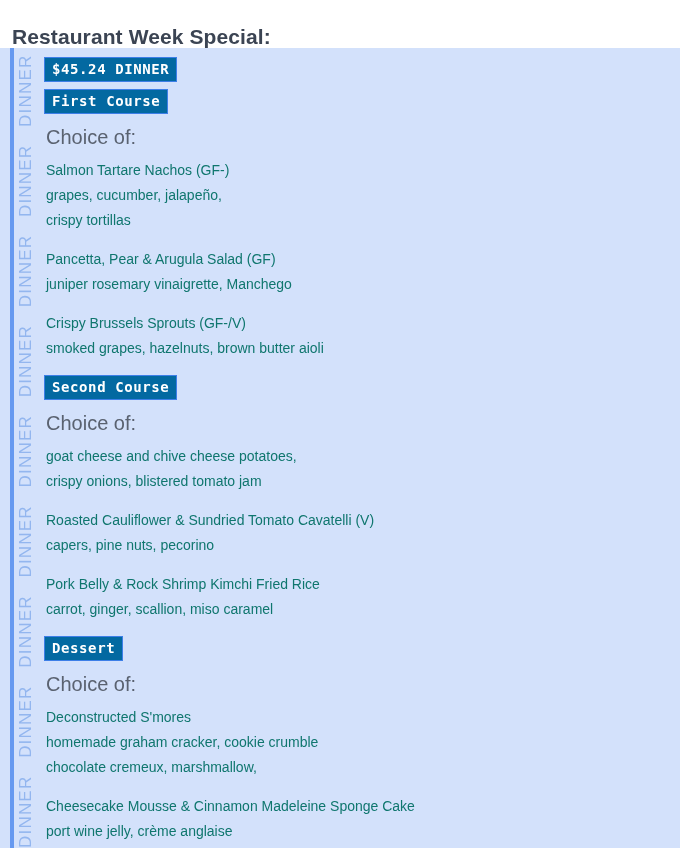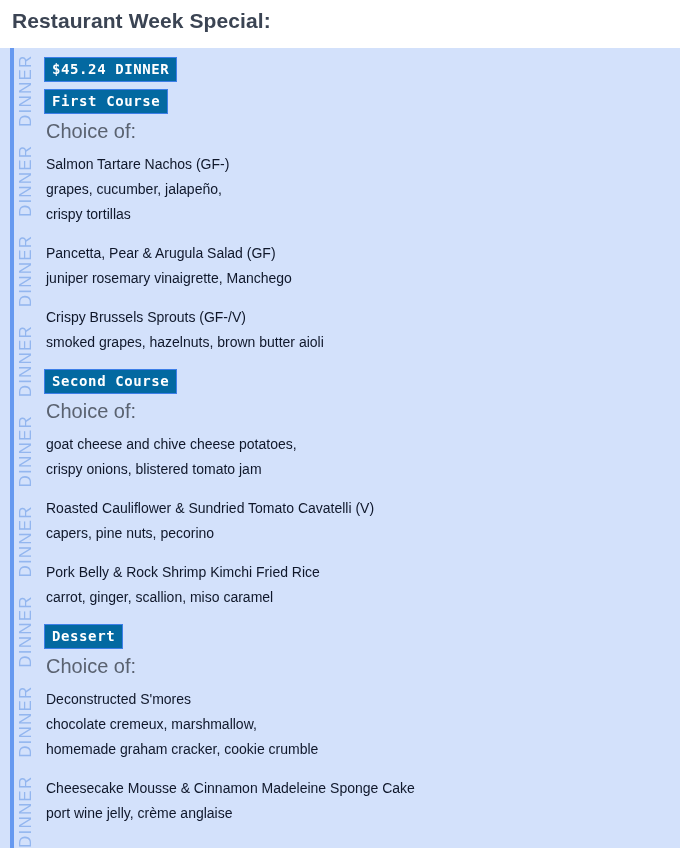--- a/index.html
+++ b/index.html
@@ -15,21 +15,21 @@
     -webkit-font-smoothing: antialiased;
   }
 
   #page-title {
     font-family: "Liberation Sans", sans-serif;
     font-size: 21px;
     font-weight: bold;
     color: #3b4453;
     letter-spacing: 0.1px;
     margin: 0;
-    padding: 8px 0 0 12px;
+    padding: 24px 0 0 12px;
     line-height: 26px;
   }
 
   
   #menu-panel {
     position: absolute;
     left: 0;
     top: 48px;
     width: 680px;
     height: 800px;
@@ -89,37 +89,37 @@
     border: 1px solid #3d7fe8;
     font-family: "DejaVu Sans Mono", "Liberation Mono", monospace;
     font-weight: bold;
     font-size: 14px;
     letter-spacing: 0.6px;
     padding: 3px 7px 4px 7px;
     line-height: 16px;
     white-space: nowrap;
   }
   .badge-price { margin: 0 0 7px 0; }
-  .badge-course { margin: 0 0 5px 0; }
+  .badge-course { margin: 0 0 11px 0; }
 
   .choice-of {
     font-family: "Liberation Sans", sans-serif;
     font-size: 20px;
     color: #5a6270;
     line-height: 25px;
     margin: 0 0 8px 2px;
   }
 
   .dish {
     margin: 0 0 14px 2px;
   }
   .dish-line {
     font-family: "Liberation Sans", sans-serif;
     font-size: 14px;
-    color: #0f172a;
+    color: #0f766e;
     line-height: 25px;
   }
 
   .course-block { margin-bottom: 4px; }
   .course-block.second-course { margin-top: 2px; }
   .course-block.dessert-course { margin-top: 2px; }
 </style>
 </head>
 <body>
 
@@ -152,22 +152,22 @@
             <div class="dish-line">crispy onions, blistered tomato jam</div>
           </div><div class="dish">
             <div class="dish-line">Roasted Cauliflower &amp; Sundried Tomato Cavatelli (V)</div>
             <div class="dish-line">capers, pine nuts, pecorino</div>
           </div><div class="dish">
             <div class="dish-line">Pork Belly &amp; Rock Shrimp Kimchi Fried Rice</div>
             <div class="dish-line">carrot, ginger, scallion, miso caramel</div>
           </div></div>
         <div class="course-block dessert-course"><div class="badge badge-course">Dessert</div><div class="choice-of">Choice of:</div><div class="dish">
             <div class="dish-line">Deconstructed S'mores</div>
+            <div class="dish-line">homemade graham cracker, cookie crumble</div>
             <div class="dish-line">chocolate cremeux, marshmallow,</div>
-            <div class="dish-line">homemade graham cracker, cookie crumble</div>
           </div><div class="dish">
             <div class="dish-line">Cheesecake Mousse &amp; Cinnamon Madeleine Sponge Cake</div>
             <div class="dish-line">port wine jelly, crème anglaise</div>
           </div></div>
       </div>
   </div>
 
 </div>
 
 </body></html>

